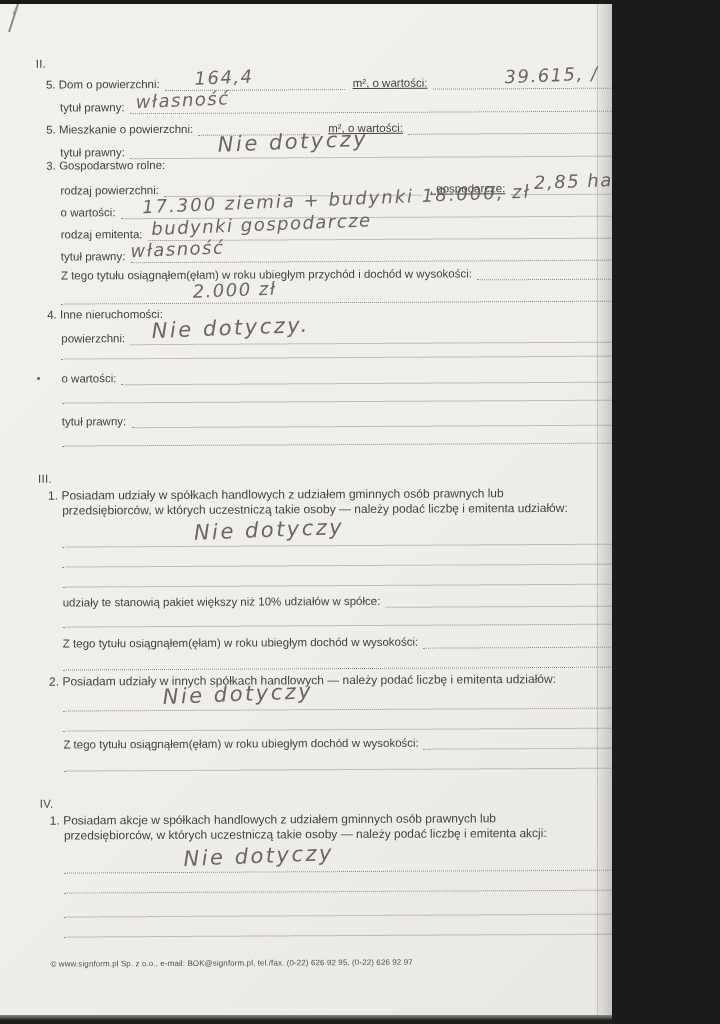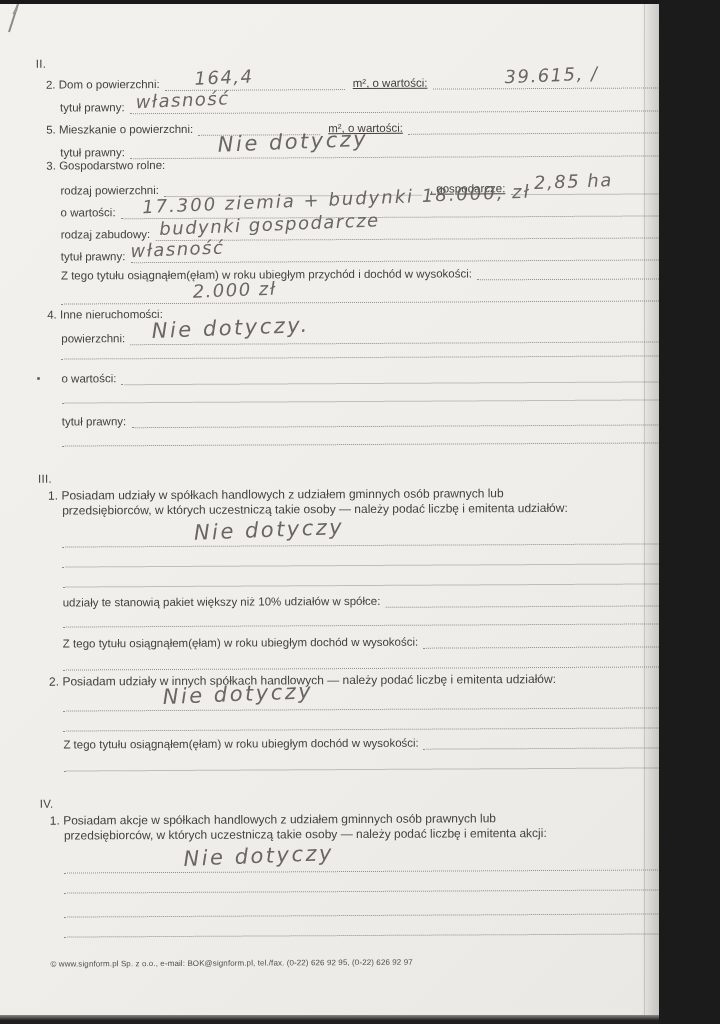--- a/index.html
+++ b/index.html
@@ -1,17 +1,17 @@
 <!DOCTYPE html>
 <html style="--ink: #44423e; --dots: #8f8d89; --handwriting: #5f5b57;"><head>
 <meta charset="utf-8">
 <style>
   html,body{margin:0;padding:0;background:#1b1b1b;}
   .page{
-    position:relative;width:659px;height:1024px;overflow:hidden;
+    position:relative;width:612px;height:1024px;overflow:hidden;
     background:linear-gradient(135deg,#f2f1ee 0%,#efeeea 55%,#eae8e4 100%);
     font-family:"Liberation Sans",sans-serif;color:var(--ink,#44423e);
   }
   .scan-strip-top{position:absolute;top:0;left:0;right:0;height:4px;background:#191919;z-index:5;}
   .scan-strip-bottom{position:absolute;bottom:0;left:0;right:0;height:9px;background:linear-gradient(to bottom,#8a8882,#1f1f1f 60%);z-index:5;}
   .edge-shadow-right{position:absolute;top:0;right:0;bottom:0;width:18px;background:linear-gradient(to right,rgba(90,86,80,0),rgba(70,67,62,.22));z-index:4;}
   .edge-line-right{position:absolute;top:0;right:14px;bottom:0;width:1px;background:rgba(110,106,100,.25);z-index:4;}
   .pen-mark{position:absolute;left:2px;top:2px;z-index:3;}
   .speck{position:absolute;border-radius:45%;z-index:3;}
   .speck.s1{left:692px;top:55px;width:6px;height:8px;background:#4c4a45;}
@@ -51,21 +51,21 @@
   </svg>
   <div class="speck s1"></div>
   <div class="speck s2"></div>
   <div class="speck s3"></div>
 
   <div class="content">
 
     <div class="sec-h">II.</div>
 
     <div class="row">
-      <span class="lbl">2. Dom o powierzchni:</span>
+      <span class="lbl">5. Dom o powierzchni:</span>
       <span class="dots" style="flex:0 0 180px">
         <span class="hw" style="left:30px">164,4</span>
       </span>
       <span class="lbl pre">m², o wartości:</span>
       <span class="dots">
         <span class="hw" style="left:72px">39.615, /</span>
       </span>
     </div>
 
     <div class="row ind" style="margin-top:3px">
@@ -101,21 +101,21 @@
     </div>
 
     <div class="row ind" style="margin-top:2px">
       <span class="lbl">o wartości:</span>
       <span class="dots">
         <span class="hw wide" style="left:22px">17.300 ziemia + budynki 18.000, zł</span>
       </span>
     </div>
 
     <div class="row ind" style="margin-top:2px">
-      <span class="lbl">rodzaj zabudowy:</span>
+      <span class="lbl">rodzaj emitenta:</span>
       <span class="dots">
         <span class="hw" style="left:4px">budynki gospodarcze</span>
       </span>
     </div>
 
     <div class="row ind" style="margin-top:2px">
       <span class="lbl">tytuł prawny:</span>
       <span class="dots">
         <span class="hw" style="left:0">własność</span>
       </span>

